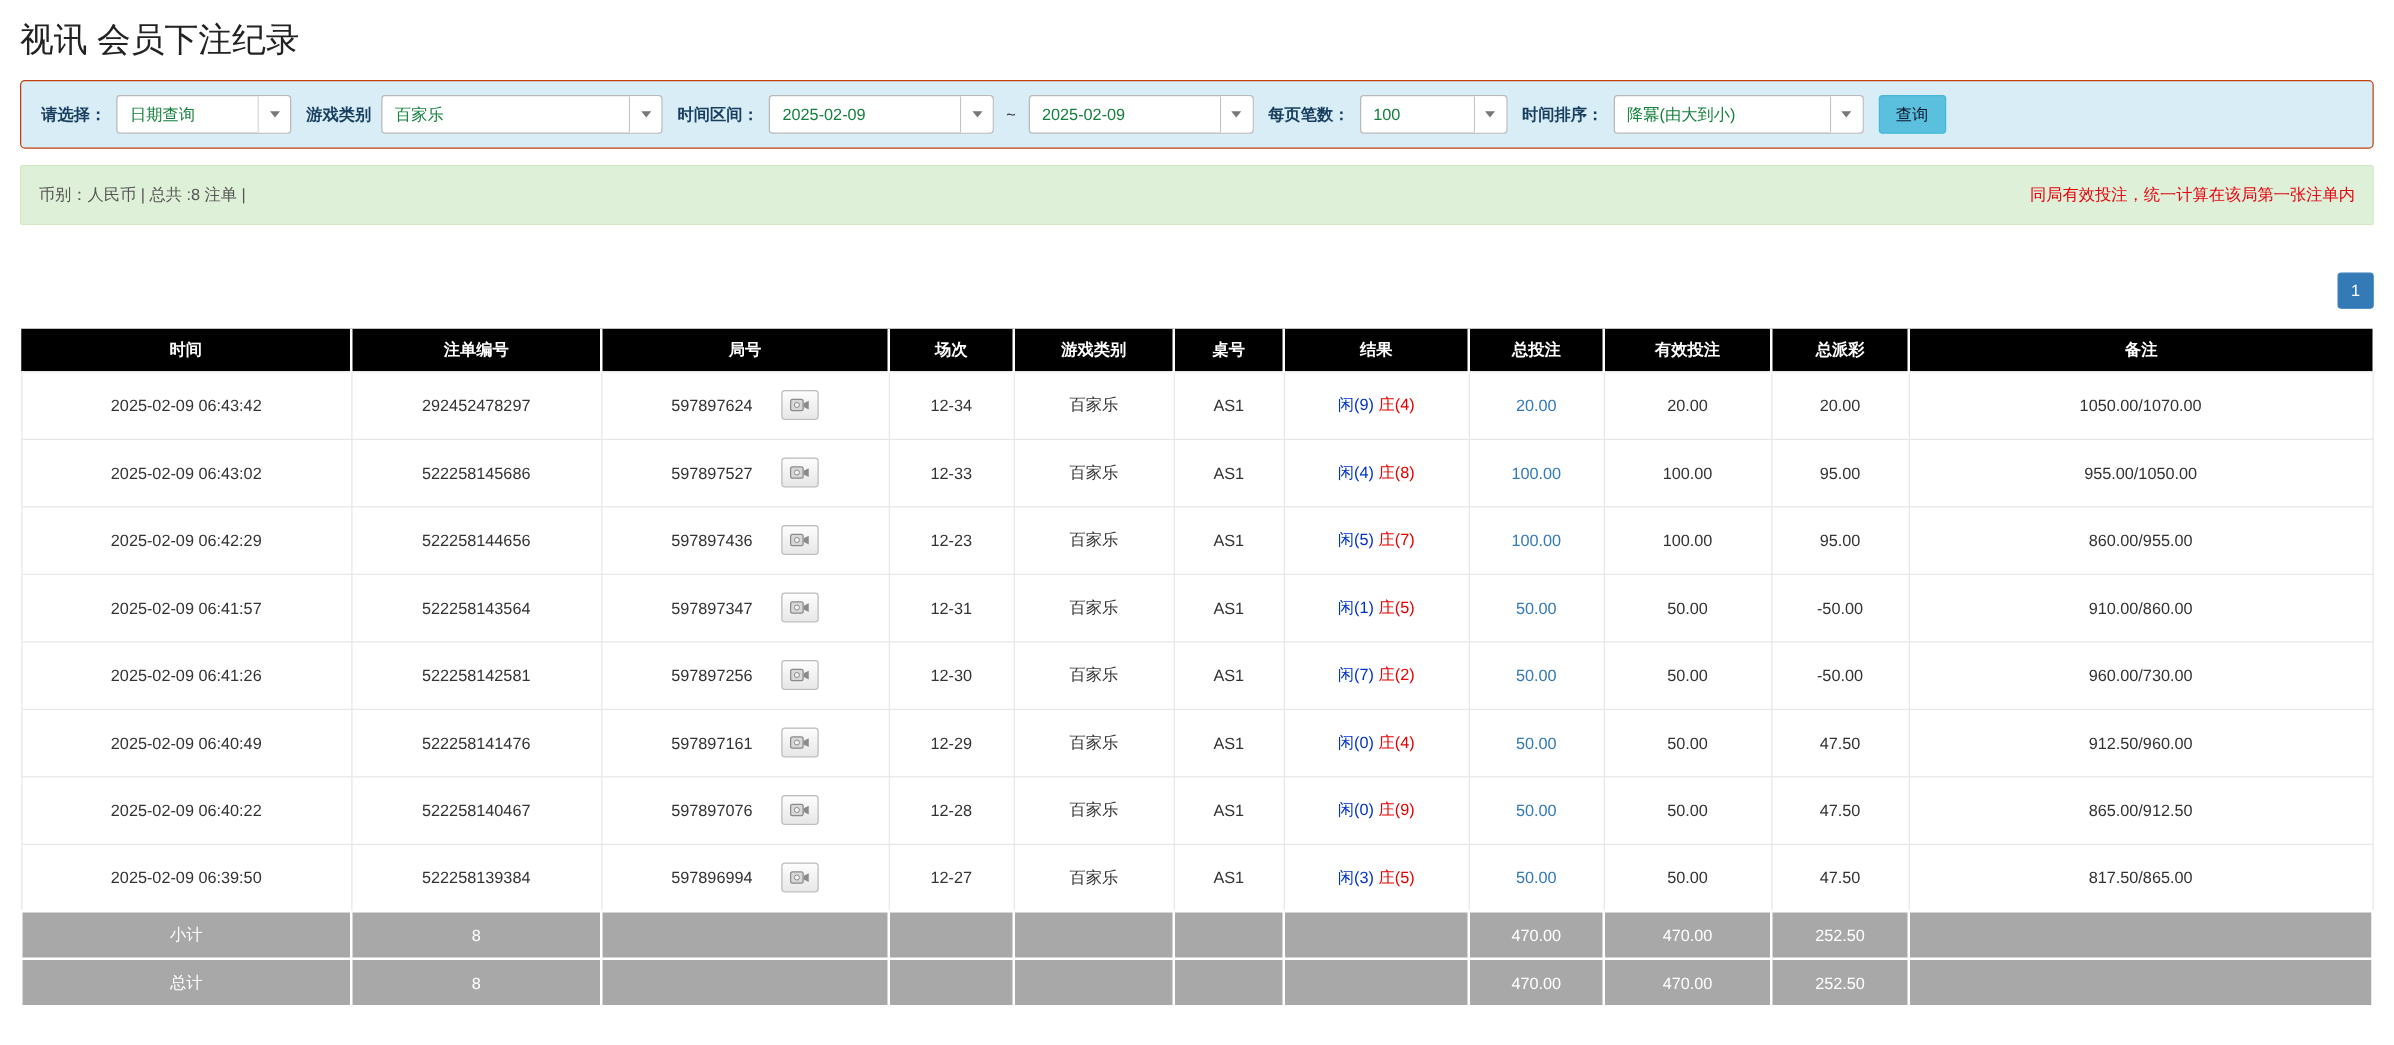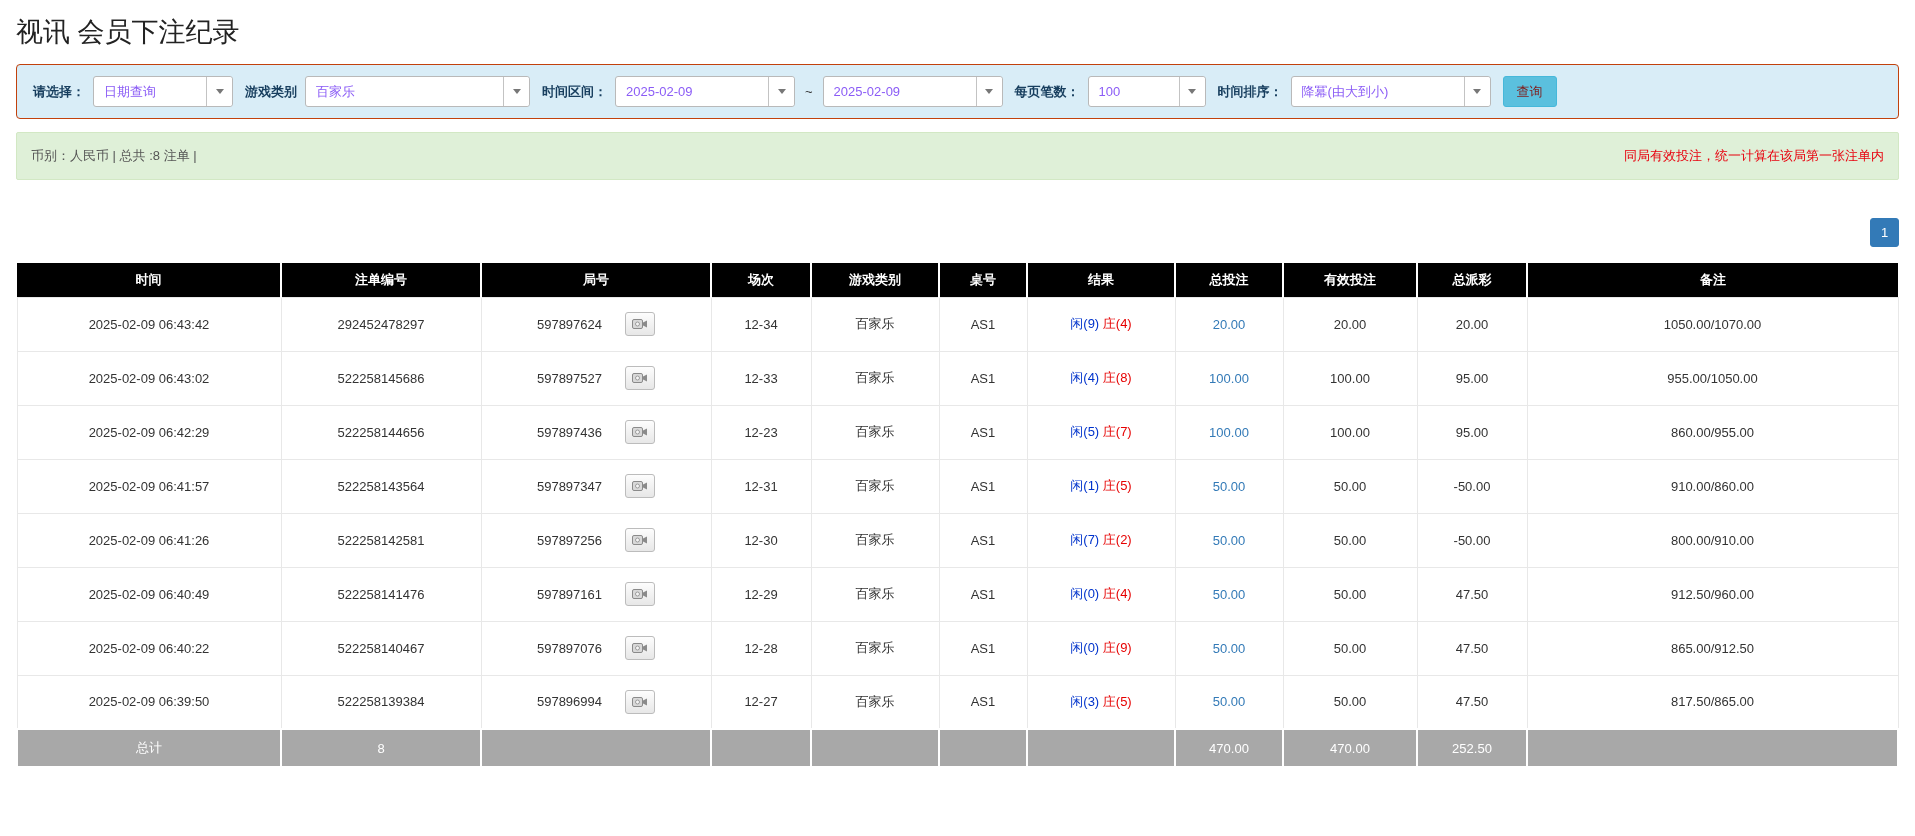--- a/index.html
+++ b/index.html
@@ -45,21 +45,21 @@
     border: 1px solid #b9b9b9;
     border-radius: 3px;
     height: 31px;
     cursor: pointer;
   }
   .combo-text {
     flex: 1;
     display: flex;
     align-items: center;
     padding: 0 10px;
-    color: #8b5cf6;
+    color: #15803d;
     overflow: hidden;
   }
   .combo-btn {
     width: 26px;
     border-left: 1px solid #c3c3c3;
     background: #fff;
     display: flex;
     align-items: center;
     justify-content: center;
     border-radius: 0 3px 3px 0;
@@ -72,21 +72,21 @@
   }
   .w-140 { width: 140px; }
   .w-225 { width: 225px; }
   .w-180 { width: 180px; justify-content: space-between; }
   .w-118 { width: 118px; }
   .w-200 { width: 200px; }
   .tilde { color: #333; padding: 0 2px; }
   .search-btn {
     background: #5bc0de;
     border: 1px solid #46b8da;
-    color: #7f1d1d;
+    color: #0f172a;
     height: 31px;
     padding: 0 13px;
     border-radius: 3px;
     font-size: 13px;
     font-family: inherit;
     cursor: pointer;
     margin-left: 4px;
   }
 
   
@@ -403,21 +403,21 @@
     <td>12-30</td>
     <td>百家乐</td>
     <td>AS1</td>
     <td>
       <span class="player">闲(7)</span>
       <span class="banker">庄(2)</span>
     </td>
     <td><a class="bet-link">50.00</a></td>
     <td>50.00</td>
     <td class="neg">-50.00</td>
-    <td>800.00/910.00</td>
+    <td>960.00/730.00</td>
   </tr>
 
   <tr class="data-row">
     <td>2025-02-09 06:40:49</td>
     <td>522258141476</td>
     <td>
       <span class="round-cell">
         <span>597897161</span>
         <span class="video-btn">
           <svg width="16" height="12" viewBox="0 0 16 12">
@@ -492,28 +492,41 @@
       <span class="banker">庄(5)</span>
     </td>
     <td><a class="bet-link">50.00</a></td>
     <td>50.00</td>
     <td>47.50</td>
     <td>817.50/865.00</td>
   </tr>
 </tbody>
     <tbody class="summary">
       <tr>
-        <td>总计</td>
+        <td>小计</td>
         <td>8</td>
         <td></td>
         <td></td>
         <td></td>
         <td></td>
         <td></td>
         <td>470.00</td>
         <td>470.00</td>
         <td>252.50</td>
         <td></td>
       </tr>
+      <tr>
+        <td>总计</td>
+        <td>8</td>
+        <td></td>
+        <td></td>
+        <td></td>
+        <td></td>
+        <td></td>
+        <td>470.00</td>
+        <td>470.00</td>
+        <td>252.50</td>
+        <td></td>
+      </tr>
     </tbody>
   </table>
 
 </div>
 
 </body></html>

